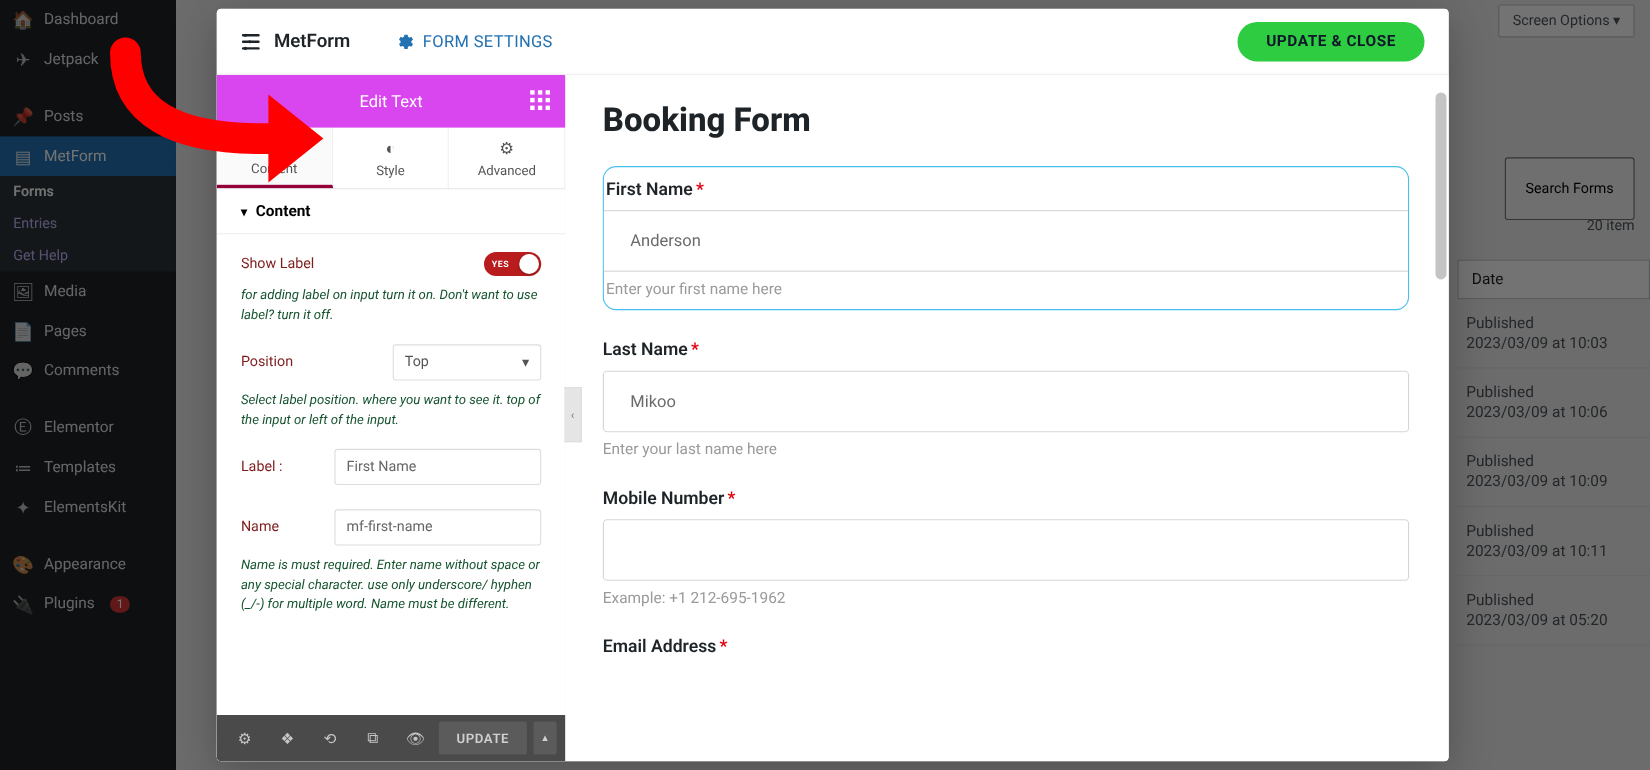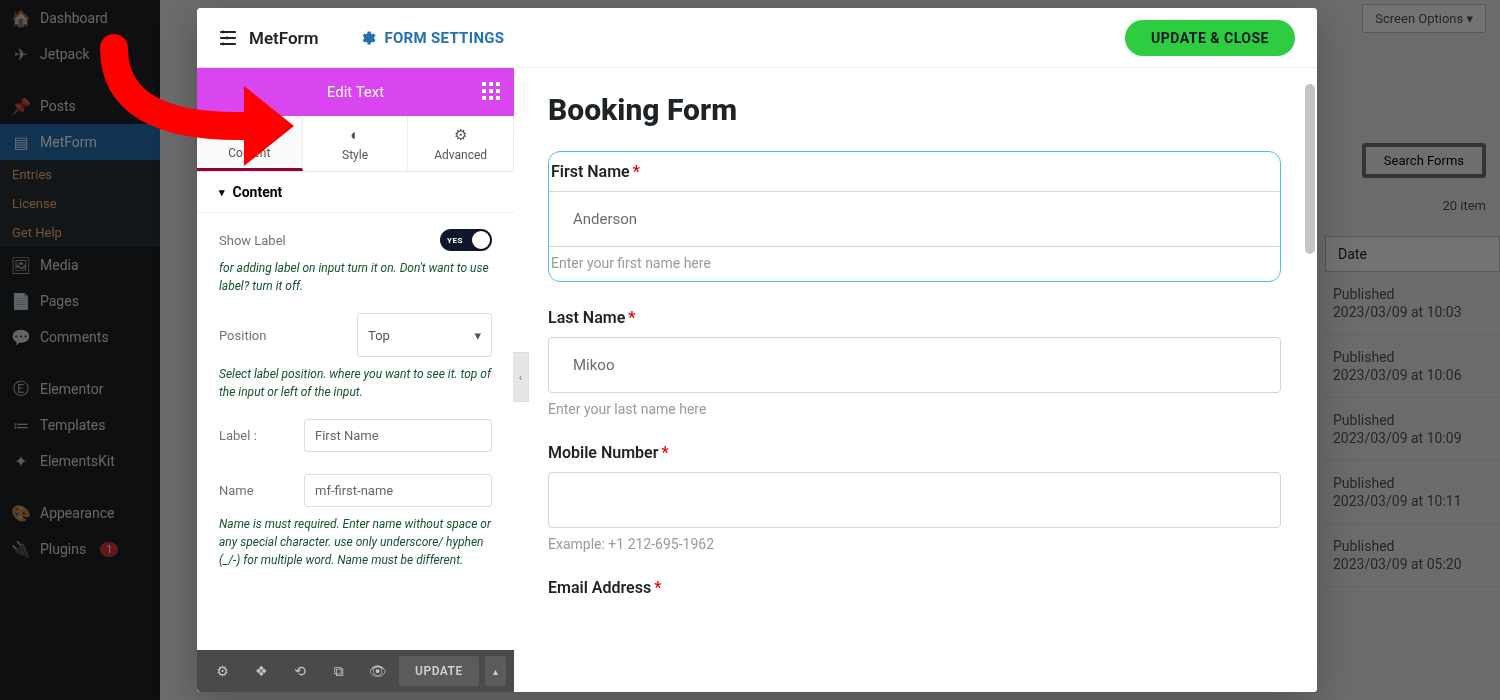--- a/index.html
+++ b/index.html
@@ -5,66 +5,66 @@
 *{box-sizing:border-box;margin:0;padding:0;font-family:-apple-system,BlinkMacSystemFont,"Segoe UI",Roboto,sans-serif}
 body{width:1500px;height:700px;background:#f0f0f1;overflow:hidden;position:relative}
 .dimmer{position:absolute;inset:0;background:rgba(0,0,0,0.55);z-index:5}
 
 
 .wp-sidebar{position:absolute;left:0;top:0;width:160px;height:700px;background:#1d2327;color:#f0f0f1;font-size:14px}
 .wp-sidebar-item{display:flex;align-items:center;gap:10px;padding:9px 12px;color:#e0e0e0}
 .wp-sidebar-item.active{background:#2271b1;color:#fff;position:relative}
 .wp-sidebar-item.active::after{content:"";position:absolute;right:-8px;top:50%;transform:translateY(-50%);border:8px solid transparent;border-left-color:#2271b1}
 .wp-sidebar-sub{background:#2c3338;font-size:13px}
-.wp-sidebar-sub .wp-sidebar-item{padding:7px 12px;color:#fdba74}
+.wp-sidebar-sub .wp-sidebar-item{padding:7px 12px;color:#c4b5fd}
 .wp-sidebar-sub .wp-sidebar-item.sub-active{font-weight:600;color:#fff}
 .wp-sidebar .wp-icon{width:18px;height:18px;display:flex;align-items:center;justify-content:center;font-size:16px;opacity:.85}
 .badge{background:#d63638;color:#fff;border-radius:8px;font-size:11px;padding:1px 6px;margin-left:4px}
 
 .top-right{position:absolute;right:14px;top:4px;z-index:1}
 .scr-opt{background:#fff;border:1px solid #c3c4c7;padding:6px 12px;font-size:13px;color:#50575e;border-radius:2px}
-.search-forms{position:absolute;right:14px;top:143px;background:#f6f7f7;border:4px solid #737373;padding:6px 18px;font-size:13px;border-radius:3px;z-index:1}
+.search-forms{position:absolute;right:14px;top:143px;background:#f6f7f7;border:1px solid #737373;padding:20px 18px;font-size:13px;border-radius:3px;z-index:1}
 .items-count{position:absolute;right:14px;top:198px;font-size:13px;color:#50575e;z-index:1}
 
 .bg-table{position:absolute;left:1325px;top:236px;width:175px;z-index:1}
 .bg-table-h{background:#fff;border:1px solid #c3c4c7;padding:9px 12px;font-size:14px;font-weight:400;color:#1d2327}
 .bg-table-row{border-bottom:1px solid #e0e0e0;padding:14px 8px;font-size:14px;color:#50575e}
 .bg-table-row .pub{display:block;margin-bottom:2px}
 
 
 .modal{position:absolute;left:197px;top:8px;width:1120px;height:684px;background:#fff;border-radius:4px;z-index:10;box-shadow:0 10px 40px rgba(0,0,0,.25);overflow:hidden}
 .modal-header{height:60px;display:flex;align-items:center;padding:0 22px;border-bottom:1px solid #eee;background:#fff;position:relative;z-index:2}
 .mh-brand{display:flex;align-items:center;gap:12px;font-size:17px;font-weight:600;color:#1d2327}
-.mh-settings{display:flex;align-items:center;gap:8px;margin-left:40px;color:#2271b1;font-weight:700;font-size:15px;letter-spacing:.3px}
+.mh-settings{display:flex;align-items:center;gap:8px;margin-left:40px;color:#2271b1;font-weight:400;font-size:15px;letter-spacing:.3px}
 .mh-settings .gear{width:18px;height:18px}
 .btn-update-close{margin-left:auto;background:#2ecc40;color:#0f172a;border:none;padding:10px 26px;border-radius:20px;font-weight:700;font-size:14px;letter-spacing:.5px}
 
 .modal-body{display:flex;height:calc(100% - 60px);background:#f1f1f1;position:relative}
 
 
 .panel{width:317px;background:#fff;display:flex;flex-direction:column;position:relative}
 .panel-title{background:#d946ef;color:#fff;height:48px;display:flex;align-items:center;justify-content:center;font-size:15px;position:relative}
 .panel-title-app{position:absolute;right:14px;top:14px;display:grid;grid-template-columns:repeat(3,4px);grid-template-rows:repeat(3,4px);gap:3px}
 .panel-title-app span{background:#fff;width:4px;height:4px}
 .panel-tabs{display:flex;height:56px;border-bottom:1px solid #e5e5e5}
 .ptab{flex:1;display:flex;flex-direction:column;align-items:center;justify-content:center;gap:4px;font-size:12px;color:#555;background:#fff;border-right:1px solid #eee}
 .ptab:first-child{background:#fafafa}
 .ptab.active{border-bottom:3px solid #93003a}
 .ptab-ic{font-size:15px;color:#555}
 .panel-scroll{flex:1;overflow:hidden}
 .acc-head{padding:12px 22px;font-weight:700;font-size:14px;border-bottom:1px solid #eee;display:flex;align-items:center;gap:8px}
 .acc-head::before{content:"▾";font-size:11px}
 .panel-body{padding:16px 22px;font-size:13px;color:#555}
 .row{display:flex;justify-content:space-between;align-items:center;margin-bottom:8px}
-.row-label{flex:1;color:#737373}
-.toggle{width:52px;height:22px;background:#0f172a;border-radius:11px;position:relative;display:flex;align-items:center}
+.row-label{flex:1;color:#7f1d1d}
+.toggle{width:52px;height:22px;background:#b91c1c;border-radius:11px;position:relative;display:flex;align-items:center}
 .toggle .knob{position:absolute;right:2px;width:18px;height:18px;background:#fff;border-radius:50%;box-shadow:0 1px 3px rgba(0,0,0,.3)}
 .toggle .yes{position:absolute;left:7px;font-size:8px;color:#fff;font-weight:700;letter-spacing:.5px}
 .hint{font-size:12px;font-style:italic;color:#14532d;line-height:1.5;margin:6px 0 18px}
-.sel{flex:0 0 135px;border:1px solid #ddd;border-radius:3px;height:44px;display:flex;align-items:center;justify-content:space-between;padding:0 10px;font-size:13px;color:#555;background:#fff}
+.sel{flex:0 0 135px;border:1px solid #ddd;border-radius:3px;height:33px;display:flex;align-items:center;justify-content:space-between;padding:0 10px;font-size:13px;color:#555;background:#fff}
 .t-input{flex:0 0 135px;border:1px solid #ddd;border-radius:3px;height:33px;padding:0 10px;font-size:13px;color:#666;background:#fff}
 
 .panel-footer{height:42px;background:#4a4a4a;display:flex;align-items:center;padding:0 8px;gap:4px}
 .pf-btn{width:36px;height:30px;color:#c5c5c5;display:flex;align-items:center;justify-content:center;font-size:14px}
 .pf-update{flex:0 0 auto;margin-left:auto;background:#5b5b5b;color:#d0d0d0;height:30px;padding:0 16px;font-size:12px;font-weight:600;letter-spacing:.5px;border-radius:2px;display:flex;align-items:center}
 .pf-caret{width:22px;height:30px;background:#5b5b5b;color:#d0d0d0;display:flex;align-items:center;justify-content:center;font-size:10px;border-radius:2px;margin-left:2px}
 
 .collapse-handle{position:absolute;left:316px;top:284px;width:16px;height:50px;background:#e5e5e5;border:1px solid #ddd;border-left:none;display:flex;align-items:center;justify-content:center;font-size:11px;color:#777;z-index:3}
 
 
@@ -100,25 +100,25 @@
   <div style="height:16px"></div>
   <div class="wp-sidebar-item">
       <span class="wp-icon">📌</span>
       <span>Posts</span>
     </div>
   <div class="wp-sidebar-item active">
       <span class="wp-icon">▤</span>
       <span>MetForm</span>
     </div>
   <div class="wp-sidebar-sub">
+    <div class="wp-sidebar-item sub-active">
+        <span>Forms</span>
+      </div>
     <div class="wp-sidebar-item">
         <span>Entries</span>
-      </div>
-    <div class="wp-sidebar-item">
-        <span>License</span>
       </div>
     <div class="wp-sidebar-item">
         <span>Get Help</span>
       </div>
   </div>
   <div class="wp-sidebar-item">
       <span class="wp-icon">🖼</span>
       <span>Media</span>
     </div>
   <div class="wp-sidebar-item">

